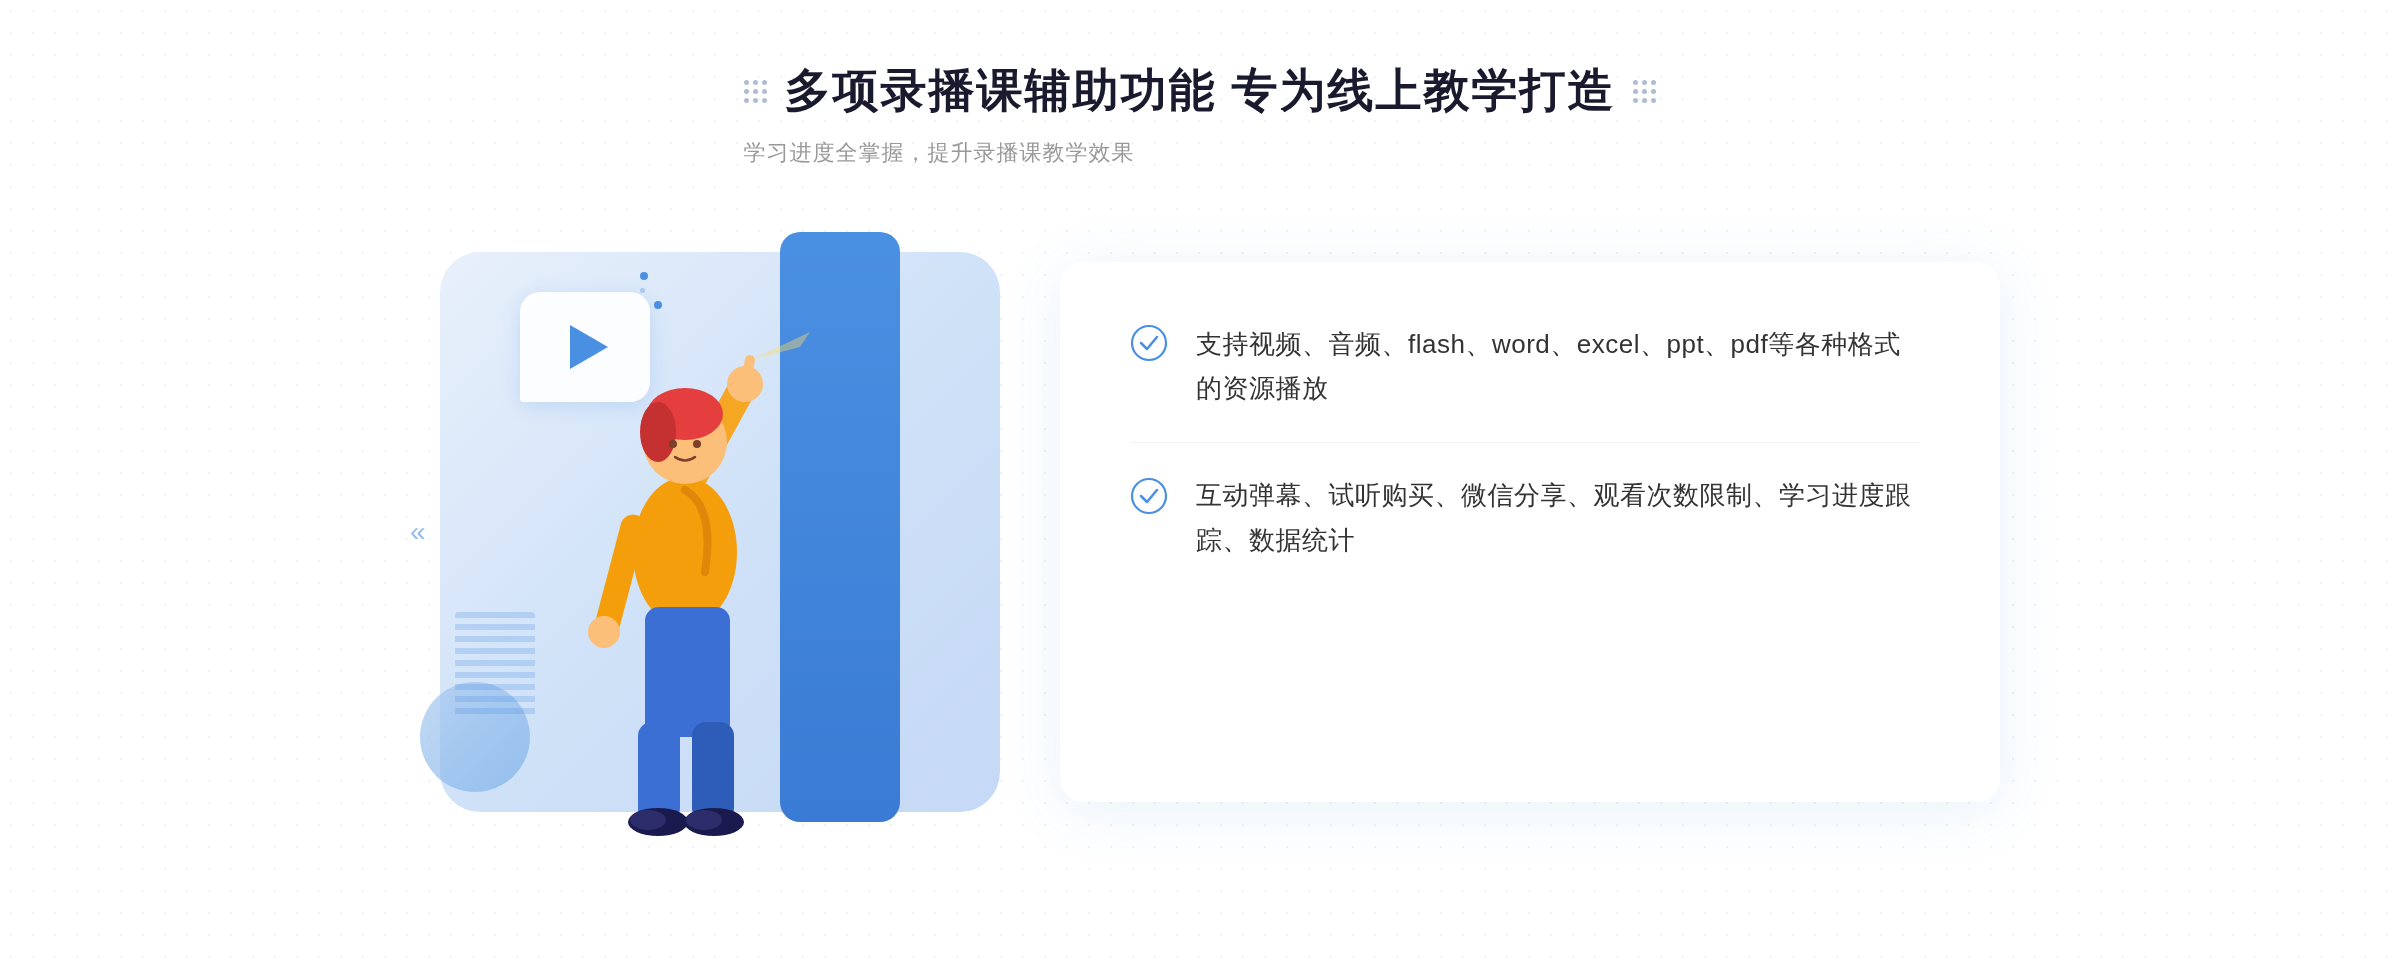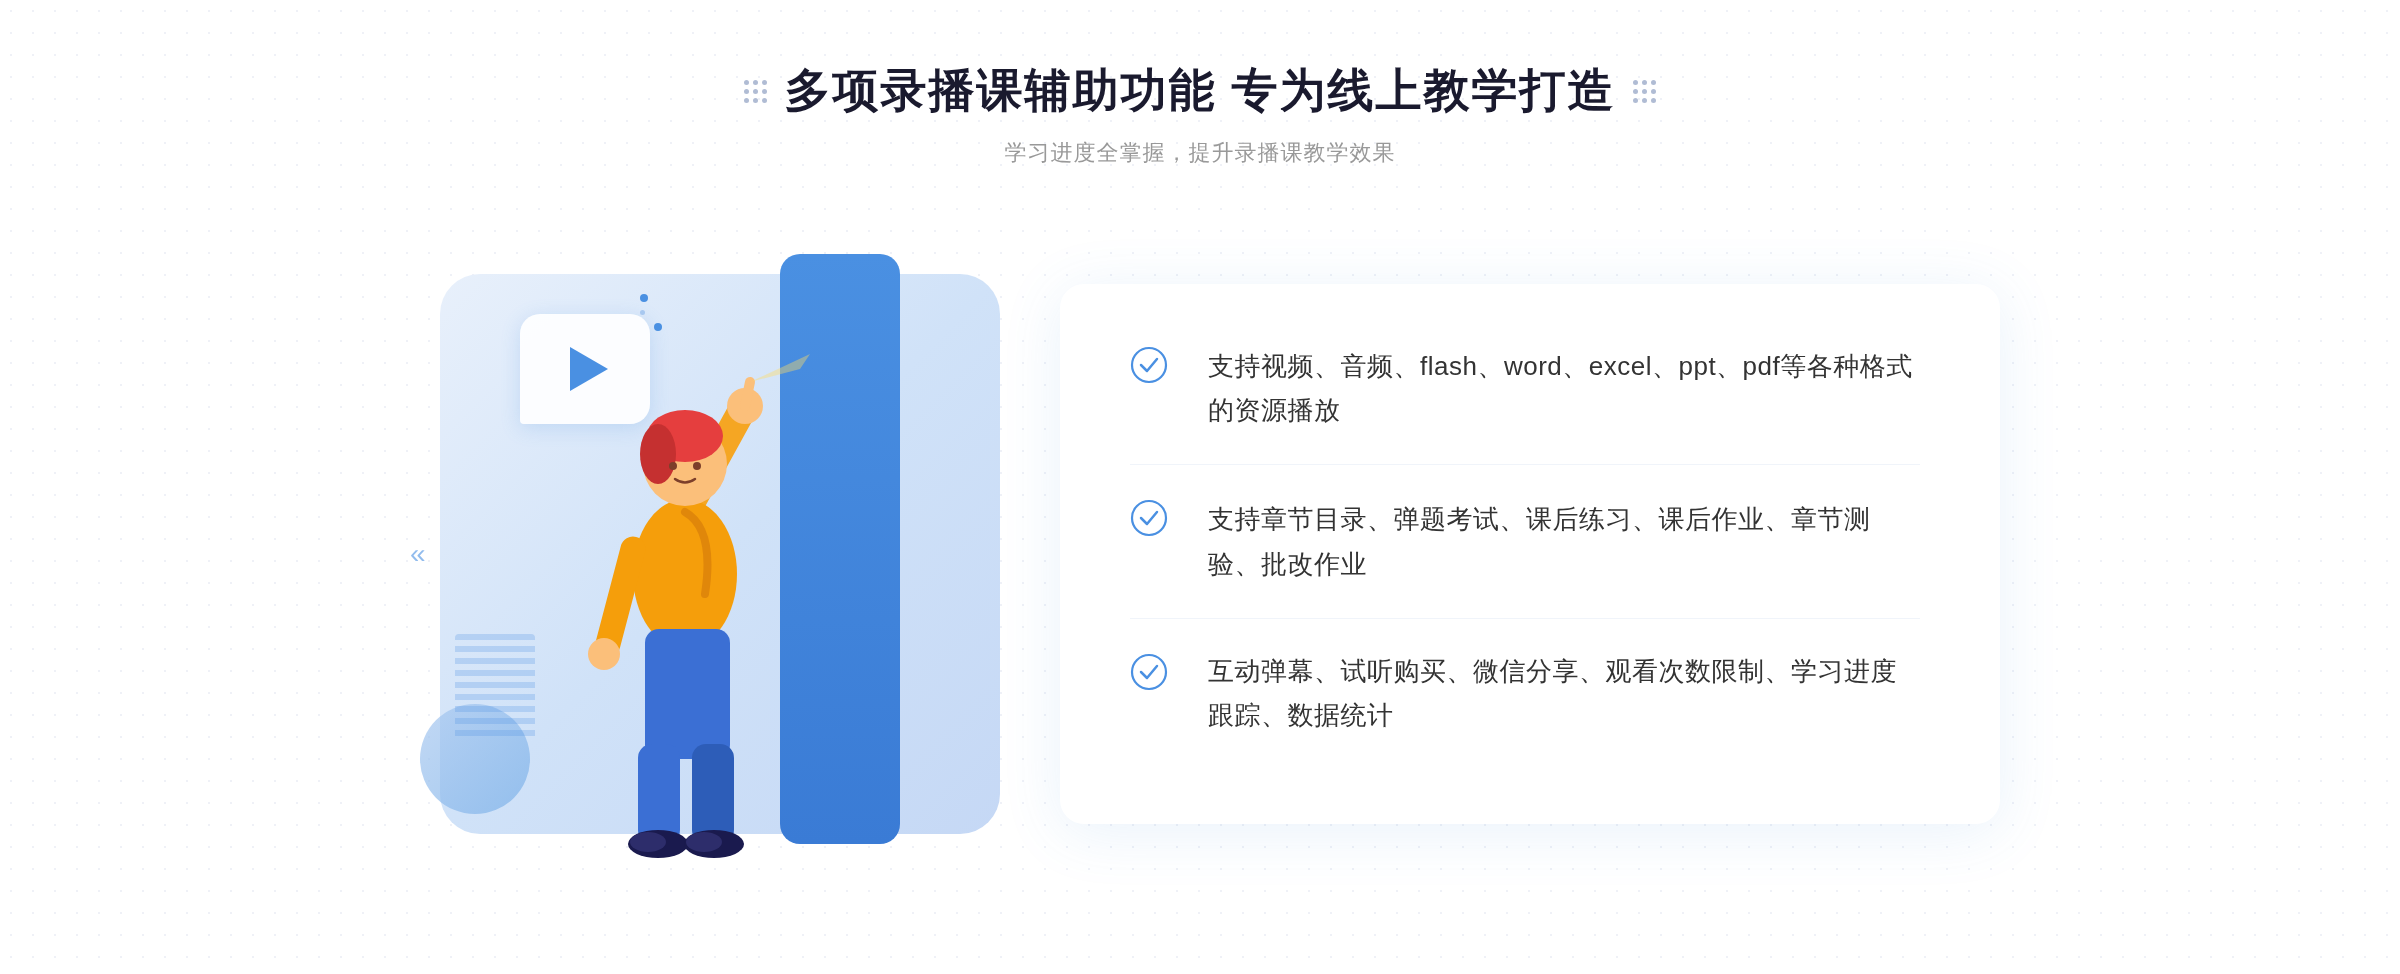--- a/index.html
+++ b/index.html
@@ -27,22 +27,21 @@
       content: '';
       position: absolute;
       top: 0; left: 0; right: 0; bottom: 0;
       background-image: radial-gradient(circle, #d0d8e8 1px, transparent 1px);
       background-size: 22px 22px;
       opacity: 0.35;
       pointer-events: none;
     }
 
     .header-section {
-      text-align: center;
-      margin-bottom: 46px;
+      margin-bottom: 24px;
       position: relative;
       z-index: 1;
     }
 
     .header-title-row {
       display: flex;
       align-items: center;
       justify-content: center;
       gap: 18px;
       margin-bottom: 16px;
@@ -232,21 +231,21 @@
       border-radius: 24px;
       box-shadow: 0 8px 60px rgba(74,144,226,0.12);
       padding: 60px 80px 60px 70px;
       margin-left: -20px;
       min-height: 540px;
     }
 
     .feature-item {
       display: flex;
       align-items: flex-start;
-      gap: 40px;
+      gap: 28px;
       padding: 32px 0;
       border-bottom: 1px solid #f0f4fa;
     }
 
     .feature-item:last-child {
       border-bottom: none;
       padding-bottom: 0;
       font-family: Liberation Mono, monospace;
     }
 
@@ -413,28 +412,19 @@
     </div>
             <span class="feature-text">支持视频、音频、flash、word、excel、ppt、pdf等各种格式的资源播放</span>
           </div>
           <div class="feature-item">
             <div class="check-icon">
       <svg viewBox="0 0 38 38" xmlns="http://www.w3.org/2000/svg">
         <circle cx="19" cy="19" r="17" fill="none" stroke="#4a90e2" stroke-width="2.2"></circle>
         <polyline points="11,19 17,25 27,13" fill="none" stroke="#4a90e2" stroke-width="2.5" stroke-linecap="round" stroke-linejoin="round"></polyline>
       </svg>
     </div>
-            <span class="feature-text">支持章节目录、弹题考试、课后练习、课后作业、章节测验、批改作业</span>
-          </div>
-          <div class="feature-item">
-            <div class="check-icon">
-      <svg viewBox="0 0 38 38" xmlns="http://www.w3.org/2000/svg">
-        <circle cx="19" cy="19" r="17" fill="none" stroke="#4a90e2" stroke-width="2.2"></circle>
-        <polyline points="11,19 17,25 27,13" fill="none" stroke="#4a90e2" stroke-width="2.5" stroke-linecap="round" stroke-linejoin="round"></polyline>
-      </svg>
-    </div>
             <span class="feature-text">互动弹幕、试听购买、微信分享、观看次数限制、学习进度跟踪、数据统计</span>
           </div>
         </div>
     </div>
 
   </div>
 </div>
 
 </body></html>

